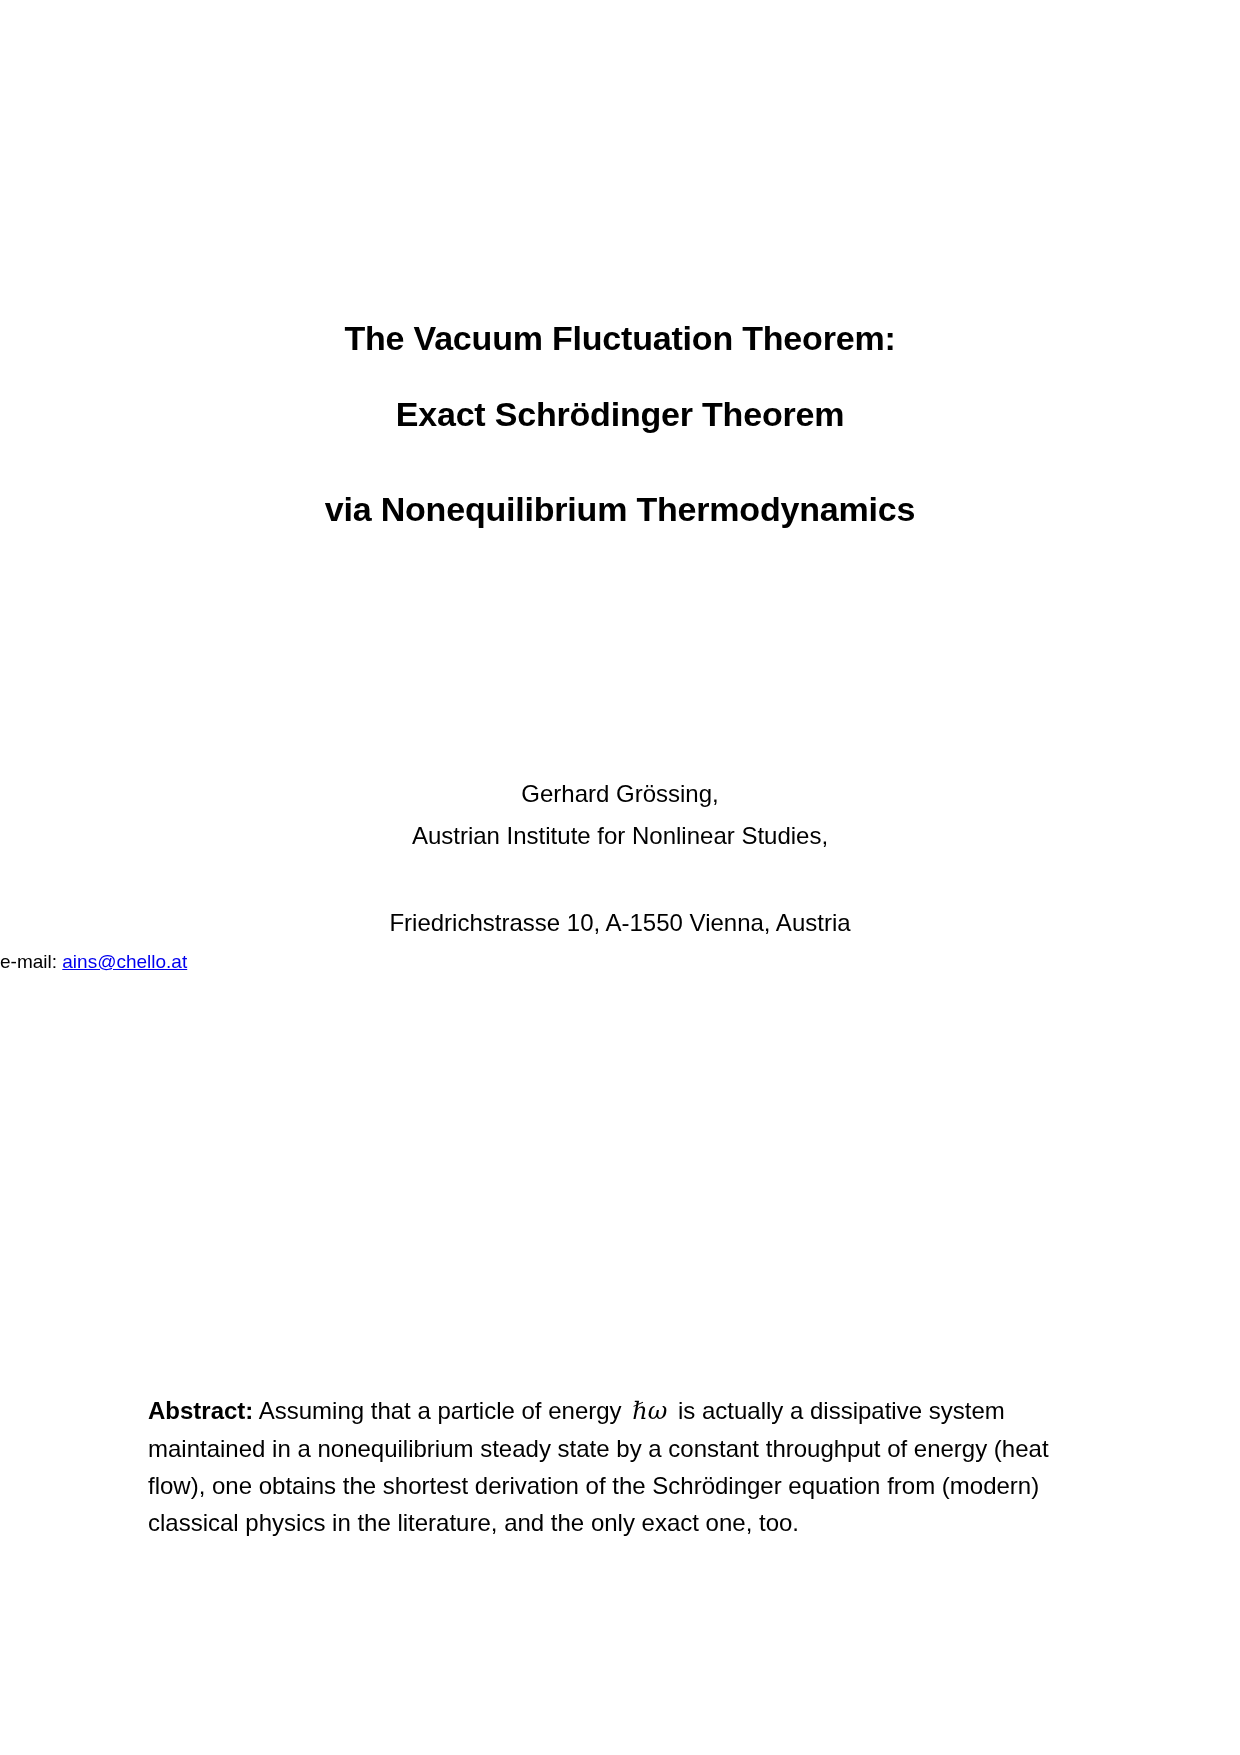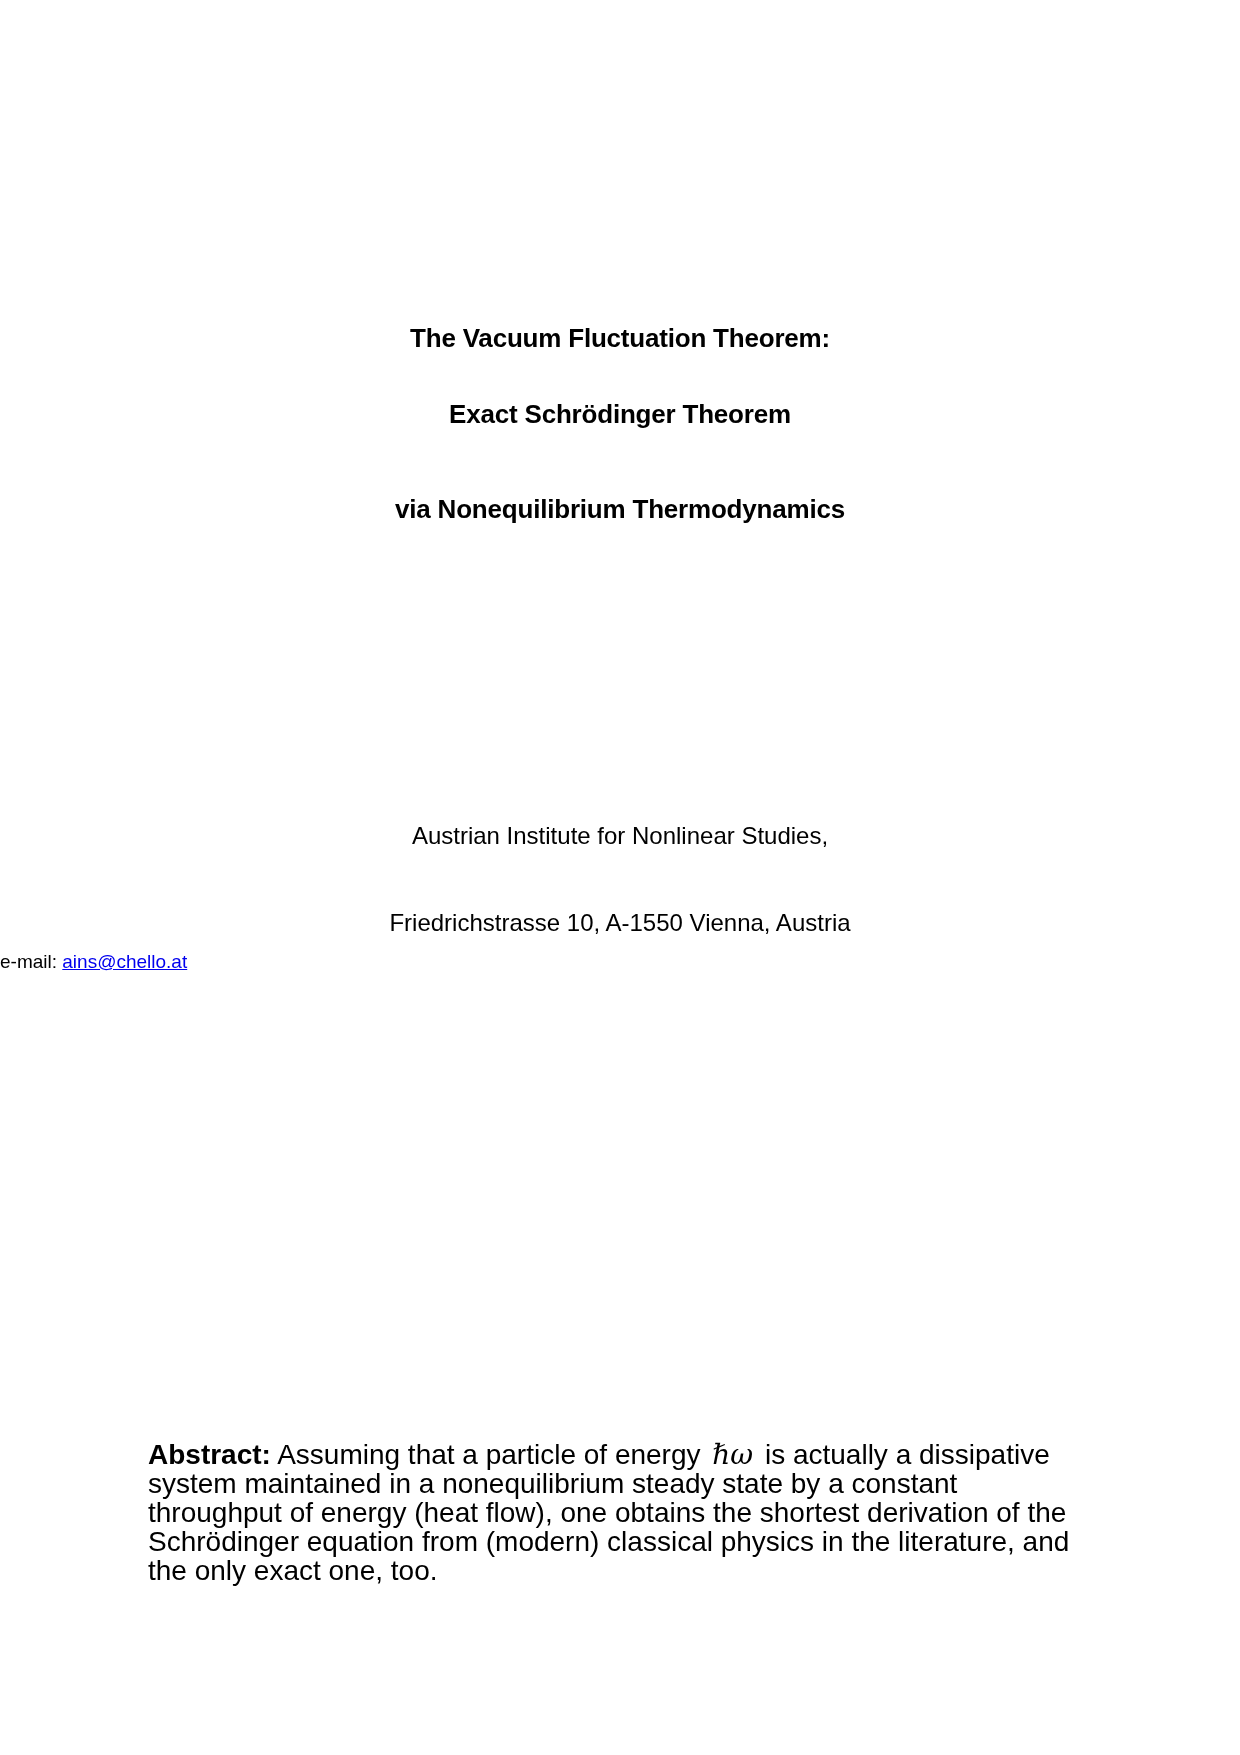--- a/index.html
+++ b/index.html
@@ -21,21 +21,21 @@
       width: 1240px;
       height: 1755px;
       background: #ffffff;
     }
     .title-line {
       position: absolute;
       left: 0;
       width: 1240px;
       text-align: center;
       font-weight: bold;
-      font-size: 26px;
+      font-size: 34px;
       line-height: 40px;
       white-space: nowrap;
       letter-spacing: -0.2px;
     }
     .author-line {
       position: absolute;
       left: 0;
       width: 1240px;
       text-align: center;
       font-size: 24px;
@@ -53,41 +53,42 @@
       white-space: nowrap;
     }
     .email-link {
       color: #0000ee;
       text-decoration: underline;
       cursor: pointer;
     }
     .abstract {
       position: absolute;
       left: 148px;
-      top: 1440px;
+      top: 1392px;
       width: 948px;
-      font-size: 28px;
-      line-height: 29px;
+      font-size: 24px;
+      line-height: 37px;
     }
     .abstract-label { font-weight: bold; }
     .math {
       font-family: "DejaVu Serif", "Liberation Serif", serif;
       font-style: italic;
       padding: 0 4px;
     }
   </style>
 </head>
 <body>
 
 <div class="page">
 
   <div class="title-line" style="top:318px;">The Vacuum Fluctuation Theorem:</div>
   <div class="title-line" style="top:394px;">Exact Schrödinger Theorem</div>
   <div class="title-line" style="top:469px;margin-top:20px;">via Nonequilibrium Thermodynamics</div>
 
+  <div class="author-line" style="top:779px;">Gerhard Grössing,</div>
   <div class="author-line italic" style="top:821px;">Austrian Institute for Nonlinear Studies,</div>
   <div class="author-line" style="top:908px;">Friedrichstrasse 10, A-1550 Vienna, Austria</div>
 
   <div class="email-line" style="top:950px;">
     <span>e-mail: </span><a class="email-link" title="ains@chello.at">ains@chello.at</a>
   </div>
 
   <div class="abstract">
     <span class="abstract-label">Abstract:</span><span> Assuming that a particle of energy </span><span class="math">ℏω</span><span> is actually a dissipative system maintained in a nonequilibrium steady state by a constant throughput of energy (heat flow), one obtains the shortest derivation of the Schrödinger equation from (modern) classical physics in the literature, and the only exact one, too.</span>
   </div>

